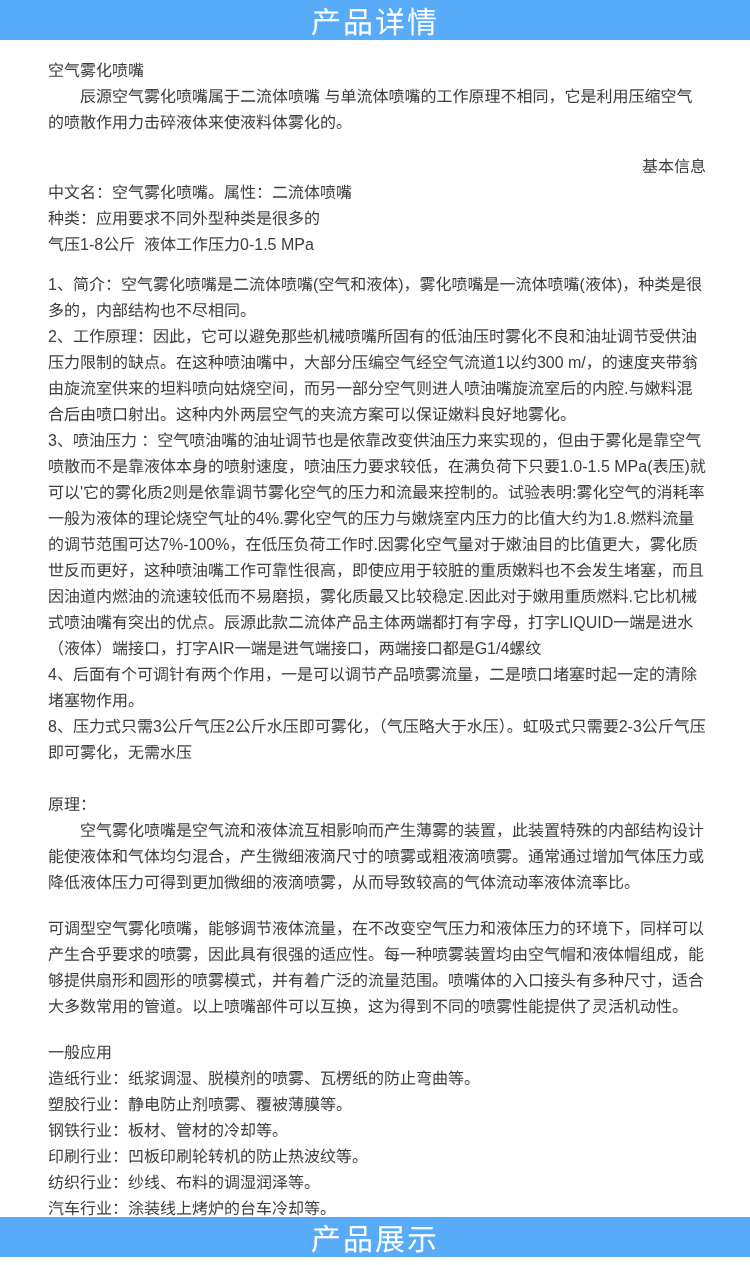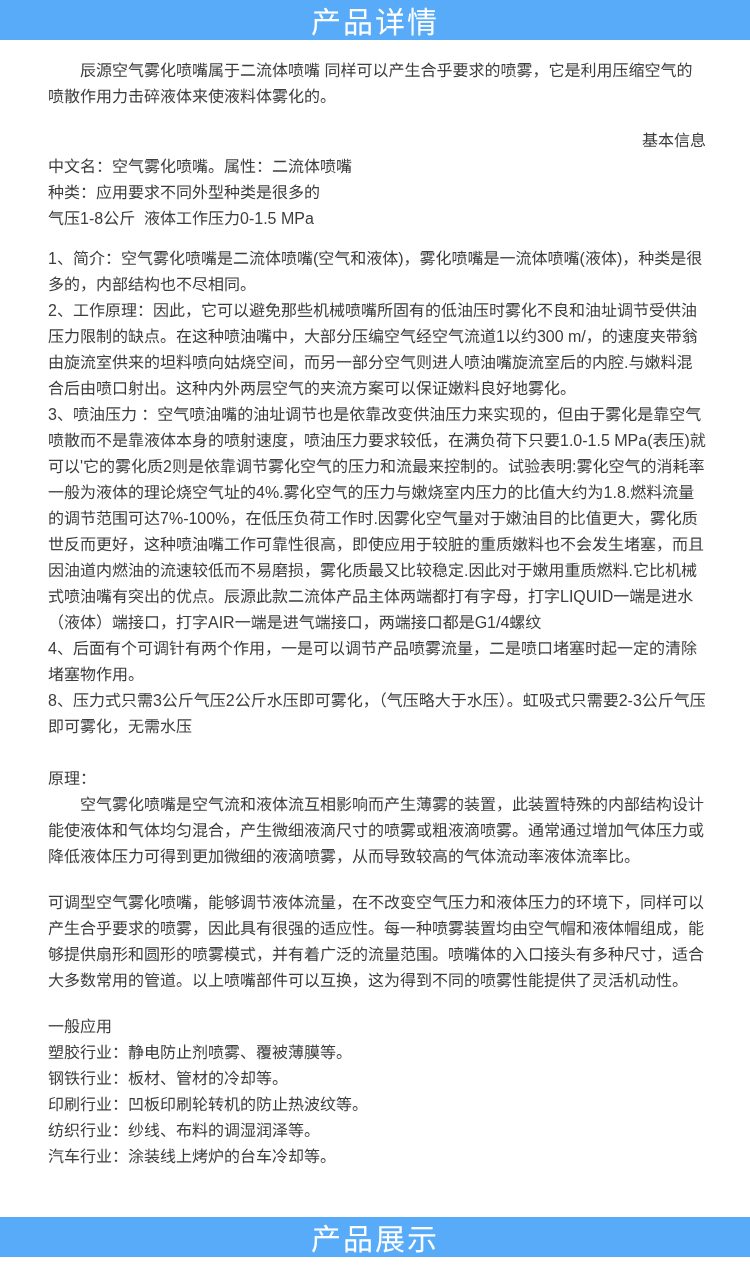--- a/index.html
+++ b/index.html
@@ -51,21 +51,22 @@
   .gap-intro { margin-top: 18px !important; text-align: right; }
 </style>
 </head>
 <body style="color: rgb(61, 61, 61); background: rgb(255, 255, 255);">
 
 <div class="banner header">
   <span>产品详情</span>
 </div>
 
 <div class="content">
-  <p class="indent">辰源空气雾化喷嘴属于二流体喷嘴 同样可以产生合乎要求的喷雾，它是利用压缩空气的喷散作用力击碎液体来使液料体雾化的。</p>
+  <p>空气雾化喷嘴</p>
+  <p class="indent">辰源空气雾化喷嘴属于二流体喷嘴 与单流体喷嘴的工作原理不相同，它是利用压缩空气的喷散作用力击碎液体来使液料体雾化的。</p>
 
   <div>
     <p class="gap-intro">基本信息</p>
     <p>中文名：空气雾化喷嘴。属性：二流体喷嘴</p>
     <p>种类：应用要求不同外型种类是很多的</p>
     <p>气压1-8公斤  液体工作压力0-1.5 MPa</p>
   </div>
 
   <div>
     <p class="gap-sm">1、简介：空气雾化喷嘴是二流体喷嘴(空气和液体)，雾化喷嘴是一流体喷嘴(液体)，种类是很多的，内部结构也不尽相同。</p>
@@ -76,20 +77,21 @@
   </div>
 
   <div>
     <p class="gap-lg">原理：</p>
     <p class="indent">空气雾化喷嘴是空气流和液体流互相影响而产生薄雾的装置，此装置特殊的内部结构设计能使液体和气体均匀混合，产生微细液滴尺寸的喷雾或粗液滴喷雾。通常通过增加气体压力或降低液体压力可得到更加微细的液滴喷雾，从而导致较高的气体流动率液体流率比。</p>
     <p class="gap-md">可调型空气雾化喷嘴，能够调节液体流量，在不改变空气压力和液体压力的环境下，同样可以产生合乎要求的喷雾，因此具有很强的适应性。每一种喷雾装置均由空气帽和液体帽组成，能够提供扇形和圆形的喷雾模式，并有着广泛的流量范围。喷嘴体的入口接头有多种尺寸，适合大多数常用的管道。以上喷嘴部件可以互换，这为得到不同的喷雾性能提供了灵活机动性。</p>
   </div>
 
   <div>
     <p class="gap-md">一般应用</p>
+    <p>造纸行业：纸浆调湿、脱模剂的喷雾、瓦楞纸的防止弯曲等。</p>
     <p>塑胶行业：静电防止剂喷雾、覆被薄膜等。</p>
     <p>钢铁行业：板材、管材的冷却等。</p>
     <p>印刷行业：凹板印刷轮转机的防止热波纹等。</p>
     <p>纺织行业：纱线、布料的调湿润泽等。</p>
     <p>汽车行业：涂装线上烤炉的台车冷却等。</p>
 
   </div>
 </div>
 
 <div class="banner footer">

